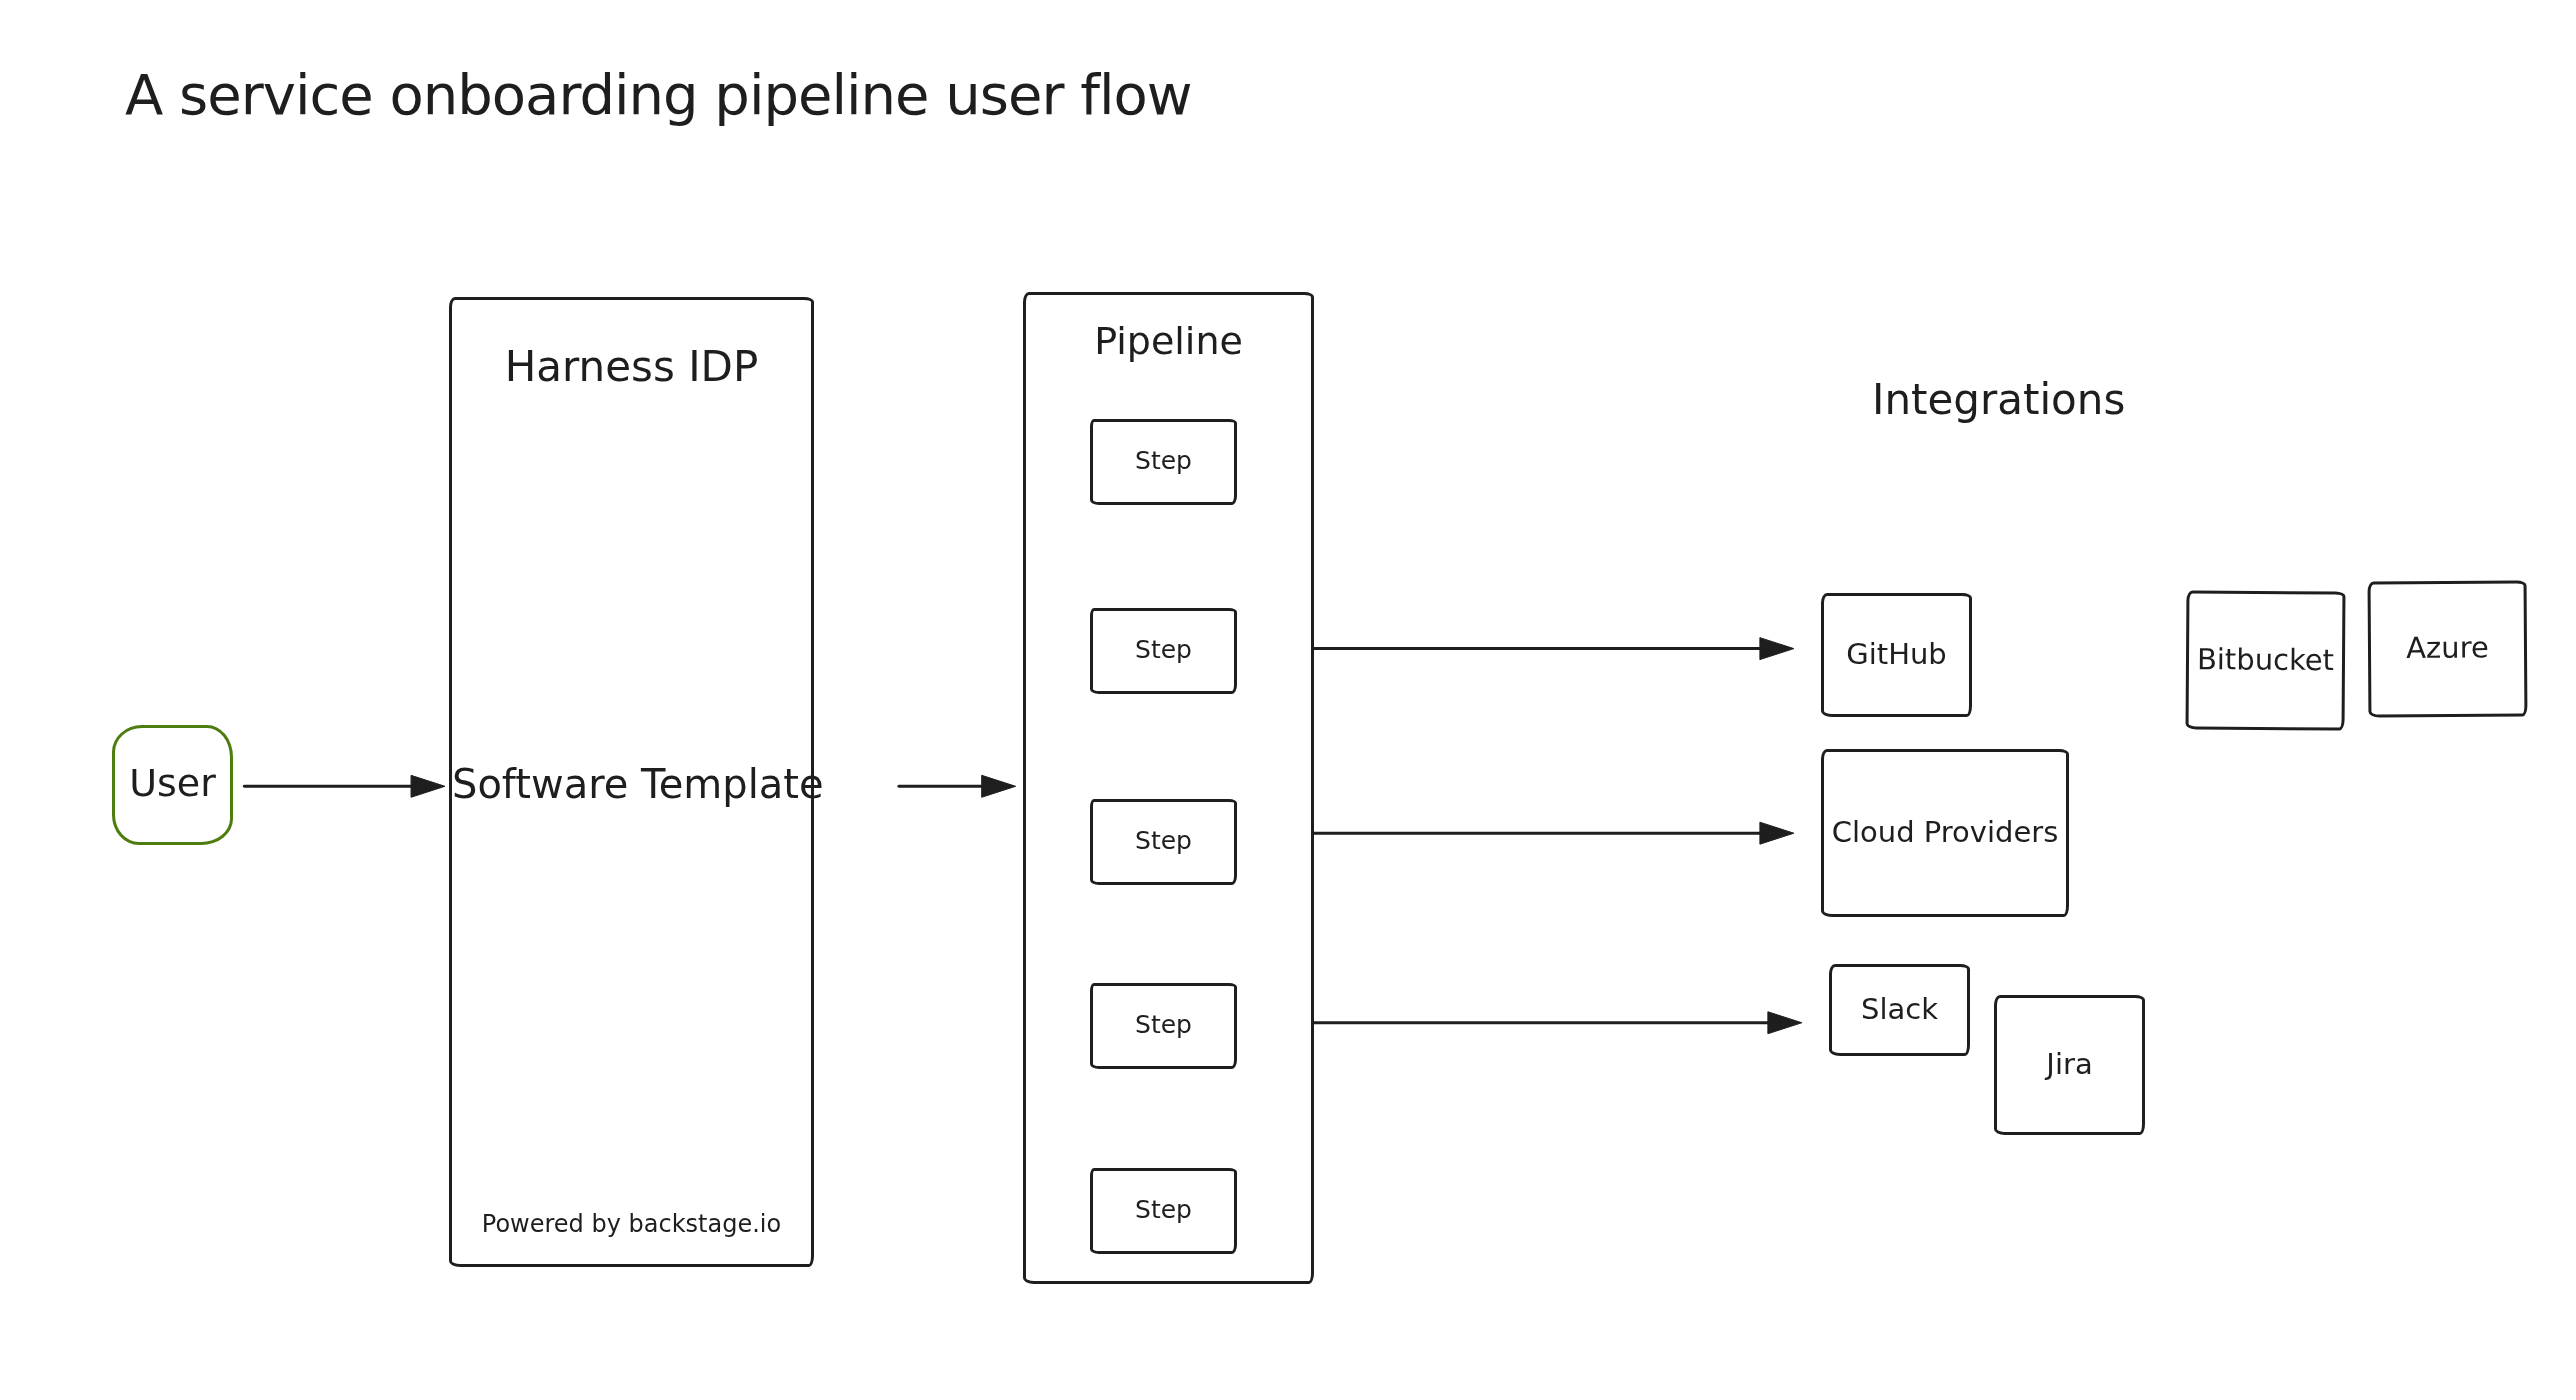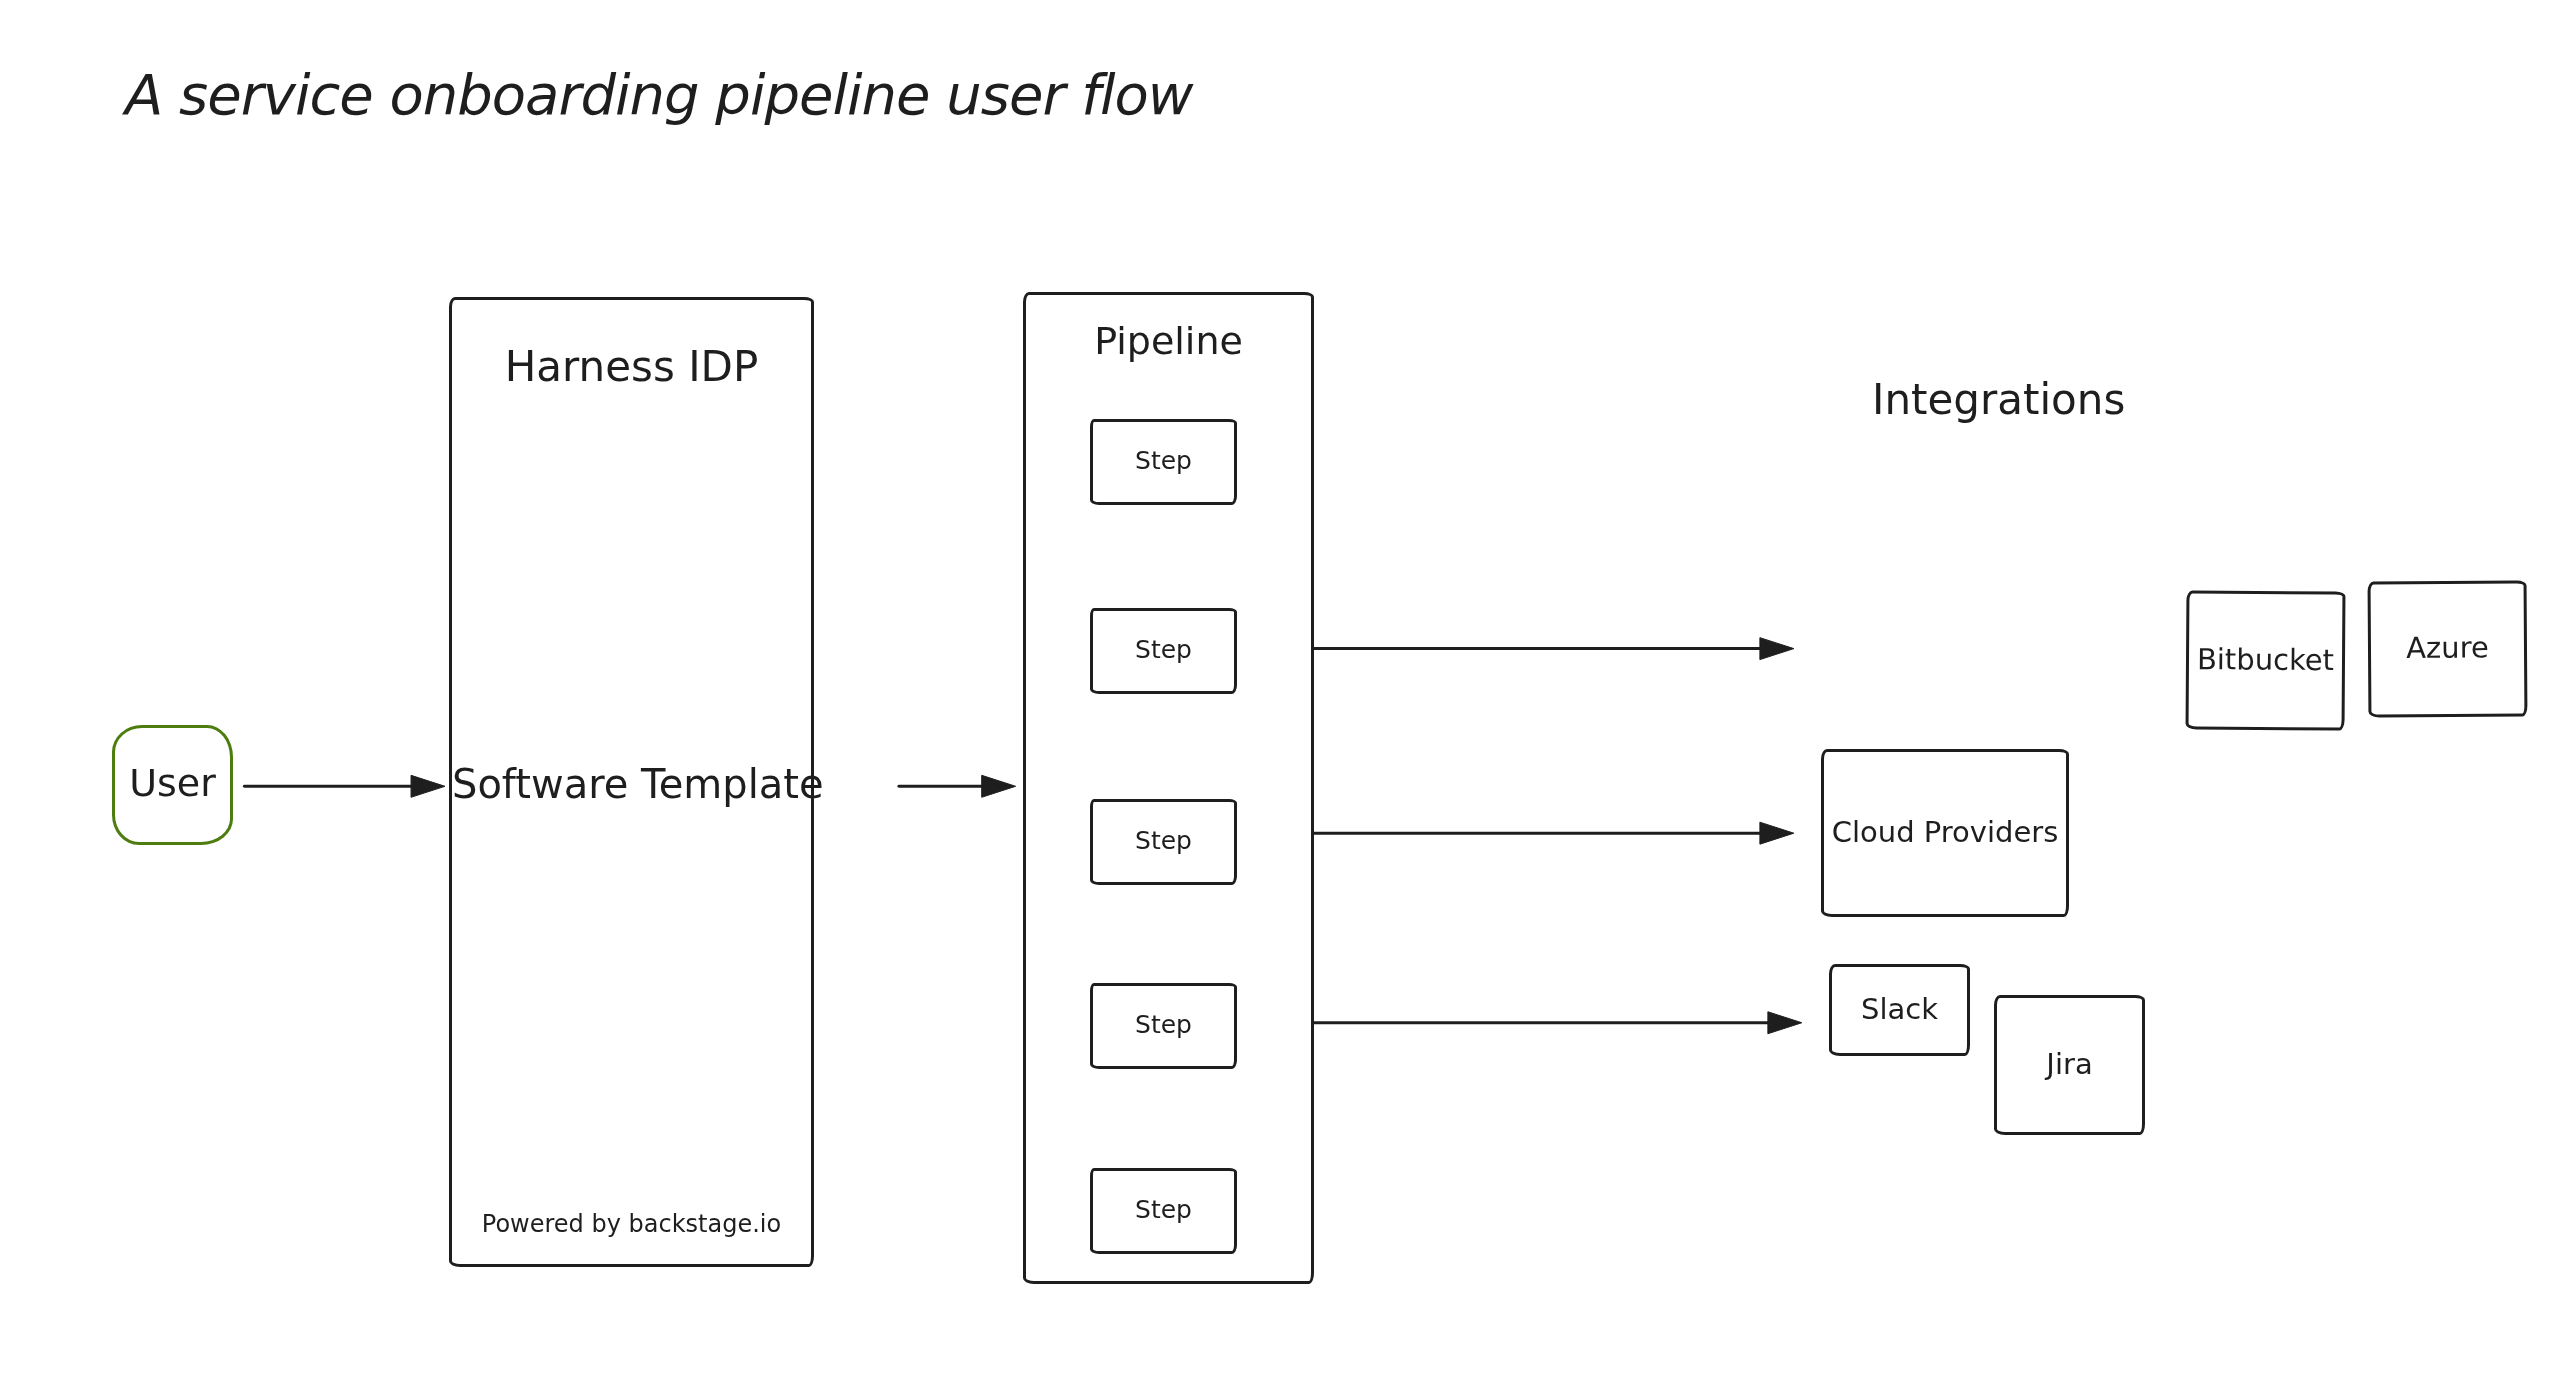--- a/index.html
+++ b/index.html
@@ -20,21 +20,21 @@
   }
   .label-center {
     position: absolute; left: 0; right: 0; top: 50%;
     transform: translateY(-54%);
     text-align: center;
     white-space: nowrap;
   }
   .diagram-title {
     position: absolute; left: 125px; top: 62px;
     font-size: 56px; font-weight: 500; letter-spacing: -1px;
-    z-index: 2; white-space: nowrap; font-style: italic;
+    z-index: 2; white-space: nowrap;
   }
   
   .user-box { left: 112px; top: 725px; width: 121px; height: 120px;
     border: 3px solid #4d7c0f; border-radius: 30px 26px 32px 27px / 27px 32px 26px 30px; }
   .user-box .lbl { font-size: 38px; }
   
   .harness-box { left: 449px; top: 297px; width: 365px; height: 970px; }
   .harness-title { position: absolute; left: 0; right: 0; top: 42px;
     text-align: center; font-size: 42px; white-space: nowrap; }
   .harness-template { position: absolute; left: 0; right: 0; top: 461px;
@@ -135,20 +135,23 @@
     <div class="step-box step-4">
       <span class="label-center lbl">Step</span>
     </div>
     <div class="step-box step-5">
       <span class="label-center lbl">Step</span>
     </div>
   </div>
 
   <div class="integrations-title">Integrations</div>
 
+  <div class="node sketch int-box github-box">
+    <span class="label-center lbl">GitHub</span>
+  </div>
   <div class="node sketch int-box bitbucket-box">
     <span class="label-center lbl">Bitbucket</span>
   </div>
   <div class="node sketch int-box azure-box">
     <span class="label-center lbl">Azure</span>
   </div>
   <div class="node sketch int-box cloud-box">
     <span class="label-center lbl">Cloud Providers</span>
   </div>
   <div class="node sketch int-box slack-box">

